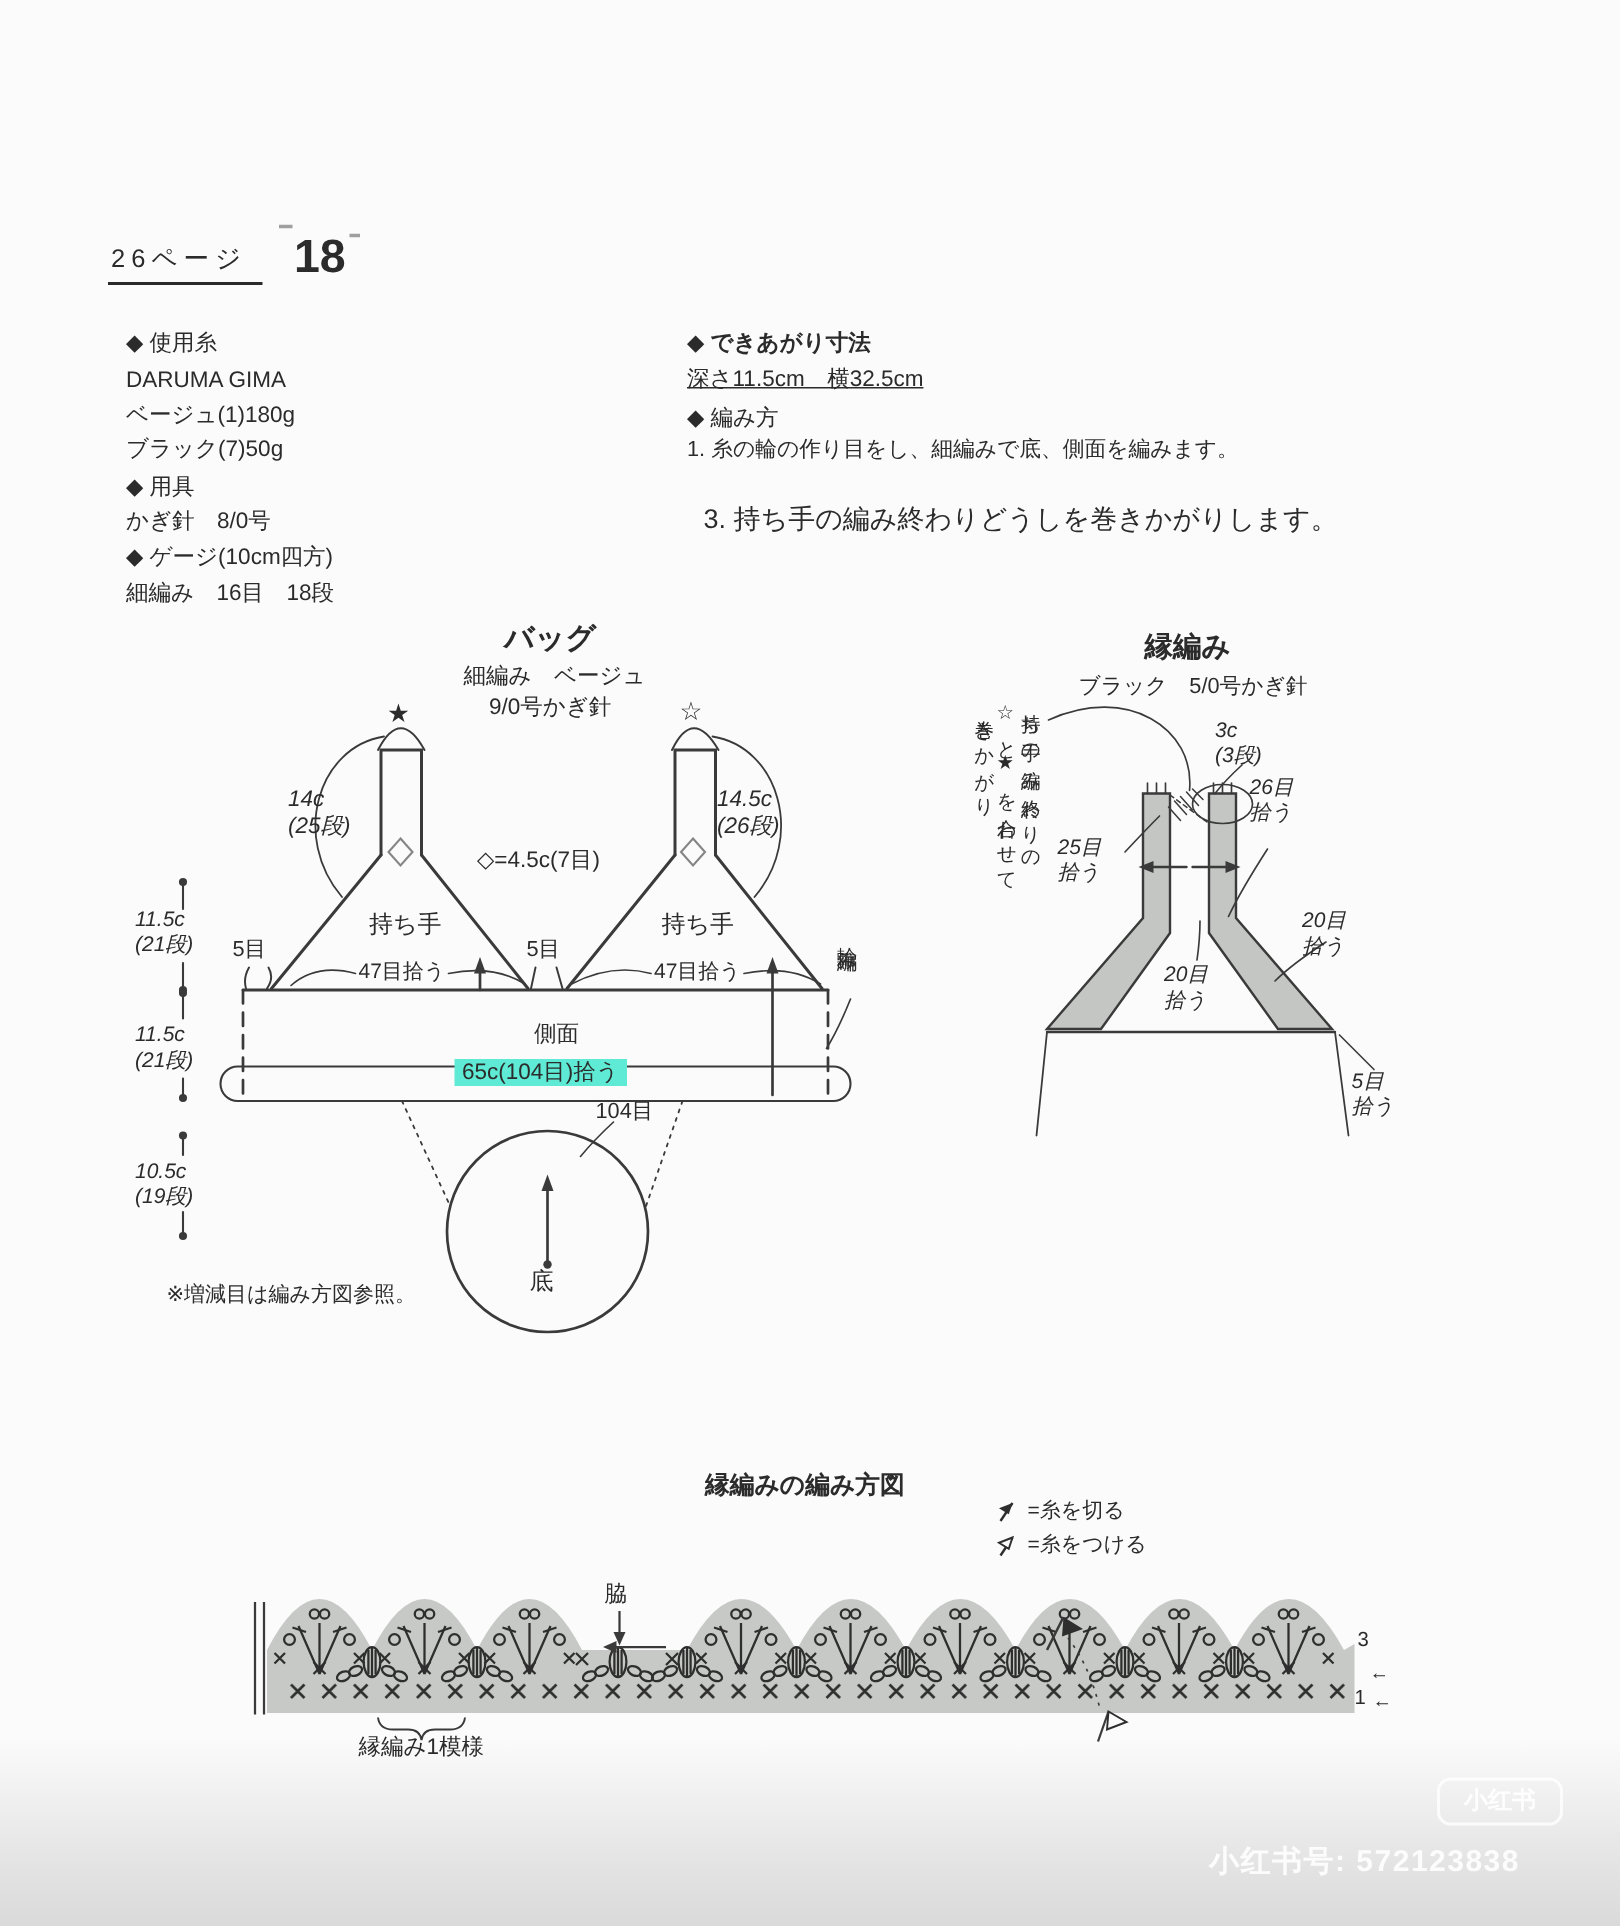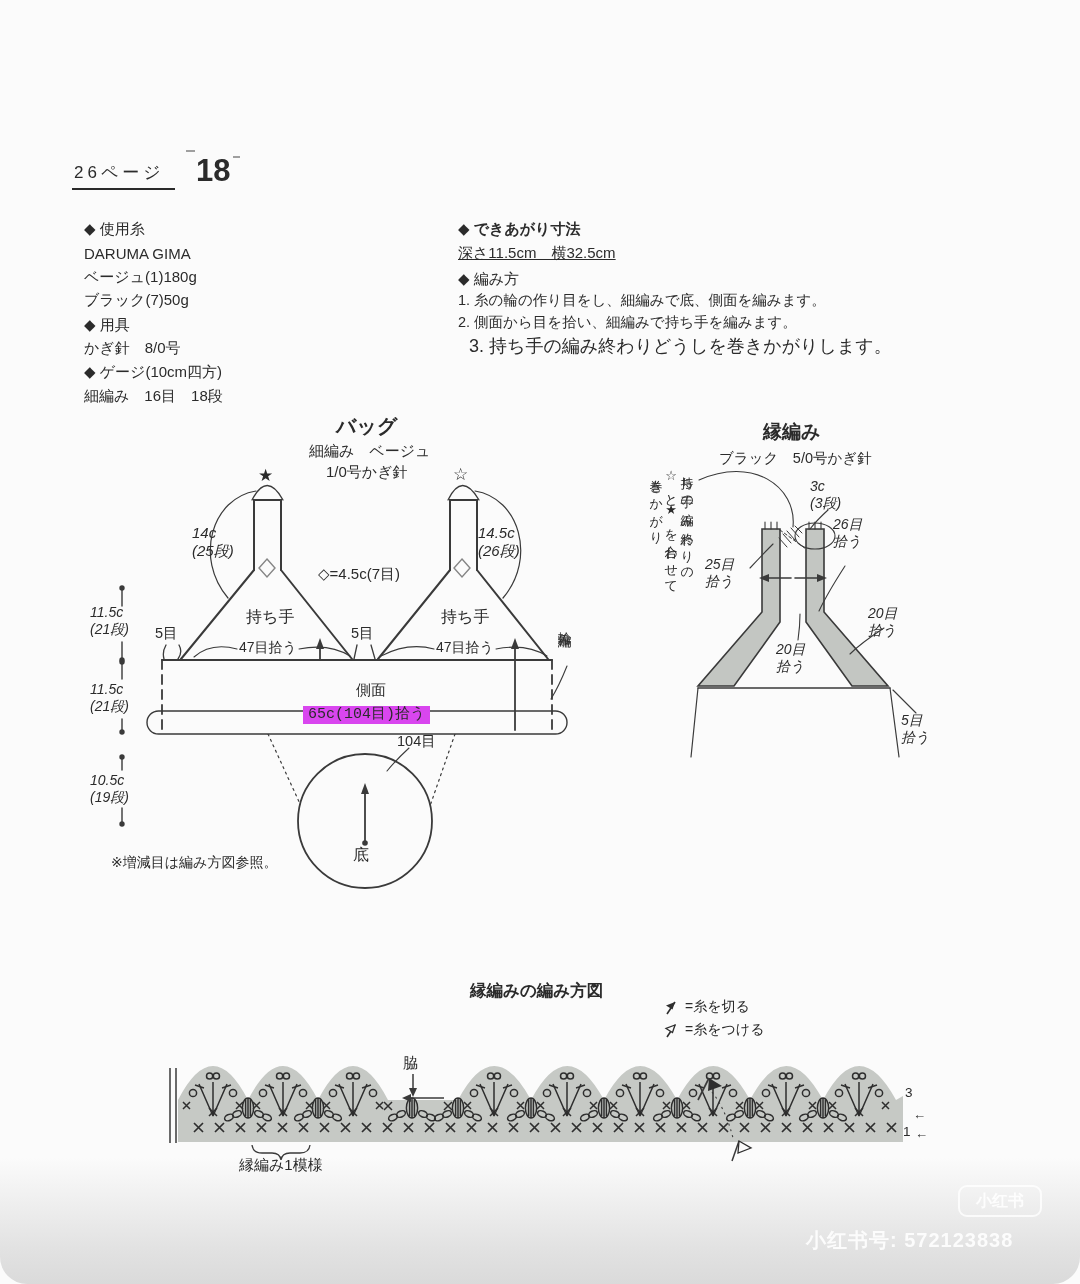--- a/index.html
+++ b/index.html
@@ -1,25 +1,25 @@
 <!DOCTYPE html>
 <html><head>
 <meta charset="utf-8">
 <style>
   html,body{margin:0;padding:0;background:#fbfbfb;}
   .page{position:relative;width:1080px;height:1284px;background:#fbfbfb;overflow:hidden;
-        font-family:"Liberation Sans","DejaVu Sans",sans-serif;color:#2b2b2b;border-radius:27px;}
+        font-family:"Liberation Sans","DejaVu Sans",sans-serif;color:#2b2b2b;}
   .art{position:absolute;left:0;top:0;z-index:1;}
   .lbl{position:absolute;z-index:2;white-space:nowrap;font-size:15px;line-height:1.2;color:#2b2b2b;}
   .b{font-weight:bold;}
   .vert{writing-mode:vertical-rl;letter-spacing:2px;}
   .blk{position:absolute;z-index:2;line-height:1.22;font-style:italic;}
   .blk span{display:block;white-space:nowrap;}
   .pgref{font-size:17px;letter-spacing:4px;border-bottom:2.5px solid #2a2a2a;padding:0 10px 5px 2px;}
-  .mask{background:#d946ef;padding:0 5px;font-family:Liberation Mono, monospace;}
+  .mask{background:#5eead4;padding:0 5px;}
   .legend-row{position:absolute;z-index:2;display:flex;align-items:center;gap:5px;font-size:14px;}
   .bottomstrip{position:absolute;left:0;top:1158px;width:100%;height:126px;z-index:0;
         background:linear-gradient(180deg,rgba(235,235,235,0) 0%,#e2e2e2 72%,#dadada 100%);}
   .wm-badge{position:absolute;z-index:3;left:958px;top:1185px;width:80px;height:28px;
         border:2px solid rgba(255,255,255,.8);border-radius:9px;color:rgba(255,255,255,.88);
         font-size:16px;font-weight:bold;text-align:center;line-height:28px;}
   .wm-id{position:absolute;z-index:3;left:806px;top:1227px;font-size:20px;font-weight:bold;
         color:rgba(255,255,255,.88);letter-spacing:1px;}
 </style>
 </head>
@@ -162,26 +162,25 @@
   <span class="lbl" style="left:84px;top:291px;">ブラック(7)50g</span>
   <span class="lbl" style="left:84px;top:316px;">◆ 用具</span>
   <span class="lbl" style="left:84px;top:339px;">かぎ針　8/0号</span>
   <span class="lbl" style="left:84px;top:363px;">◆ ゲージ(10cm四方)</span>
   <span class="lbl" style="left:84px;top:387px;">細編み　16目　18段</span>
 
   <span class="lbl" style="left:458px;top:220px;font-weight:bold;">◆ できあがり寸法</span>
   <span class="lbl" style="left:458px;top:244px;text-decoration:underline;">深さ11.5cm　横32.5cm</span>
   <span class="lbl" style="left:458px;top:270px;">◆ 編み方</span>
   <span class="lbl" style="left:458px;top:292px;font-size:14.5px;">1. 糸の輪の作り目をし、細編みで底、側面を編みます。</span>
-  <span class="lbl" style="left:458px;top:314px;font-size:14.5px;">2. 側面から目を拾い、細編みで持ち手を編みます。</span>
   <span class="lbl" style="left:469px;top:336px;font-size:18px;">3. 持ち手の編み終わりどうしを巻きかがりします。</span>
 
   <span class="lbl b" style="left:336px;top:414px;font-size:20px;">バッグ</span>
   <span class="lbl" style="left:309px;top:442px;">細編み　ベージュ</span>
-  <span class="lbl" style="left:326px;top:463px;">1/0号かぎ針</span>
+  <span class="lbl" style="left:326px;top:463px;">9/0号かぎ針</span>
   <span class="lbl" style="left:258px;top:466px;font-size:17px;">★</span>
   <span class="lbl" style="left:453px;top:465px;font-size:17px;">☆</span>
   <div class="blk" style="left:192px;top:524px;width:64px;font-size:15px;">
     <span>14c</span>
     <span>(25段)</span>
   </div>
   <div class="blk" style="left:478px;top:524px;width:70px;font-size:15px;">
     <span>14.5c</span>
     <span>(26段)</span>
   </div>

